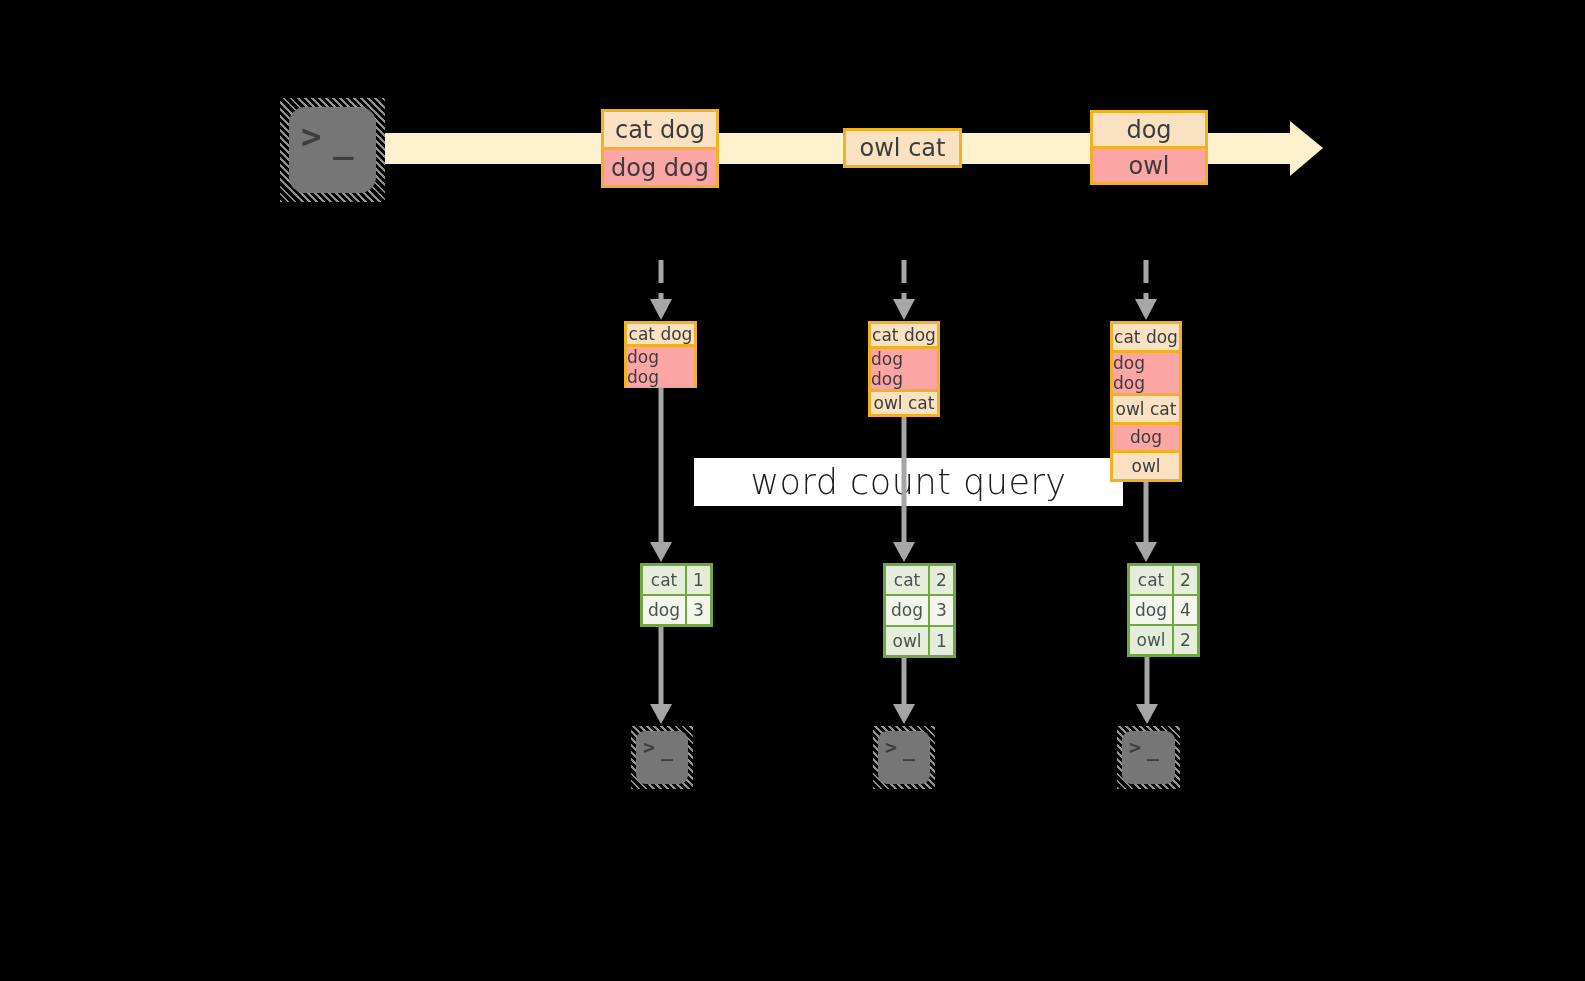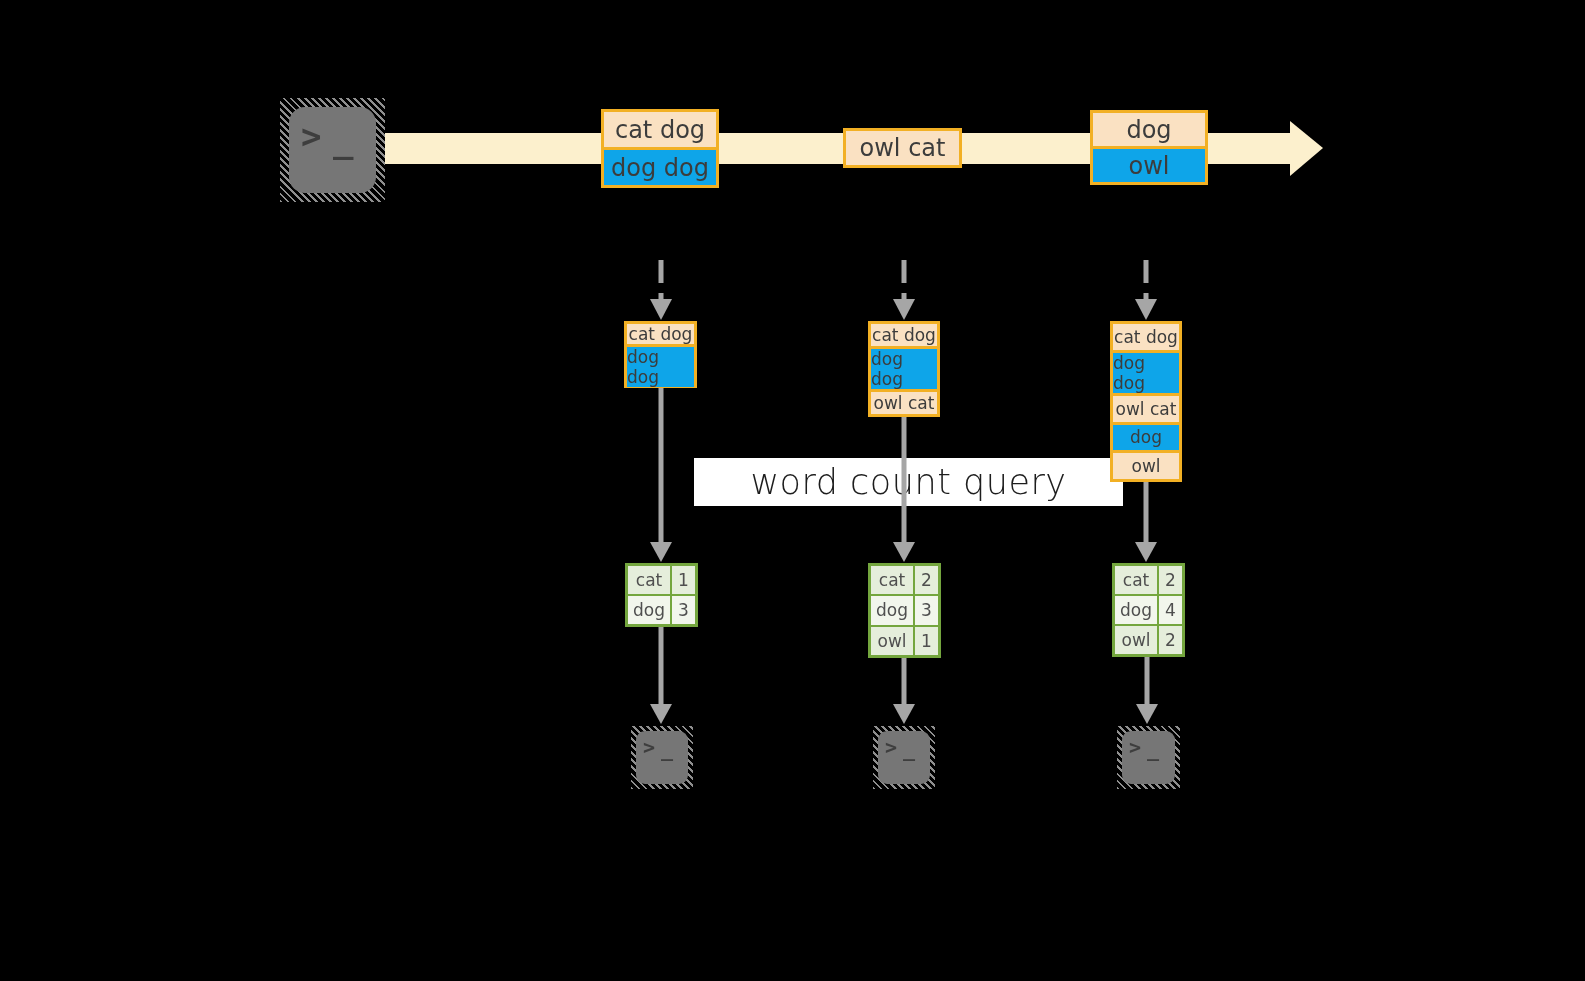--- a/index.html
+++ b/index.html
@@ -14,28 +14,28 @@
   .obox{
     position:absolute;display:flex;flex-direction:column;
     border:3px solid #f2b024;box-sizing:border-box;
   }
   .obox .row{
     flex:1;display:flex;align-items:center;justify-content:center;
     color:#3c3c3c;border-top:3px solid #f2b024;
   }
   .obox .row:first-child{border-top:none;}
   .fa{background:#fae1c2;}
-  .fb{background:#0ea5e9;}
+  .fb{background:#fca5a5;}
   .ev .row{font-size:24px;}
   .mb .row{font-size:17px;}
 
   
   .gtable{
     position:absolute;display:grid;grid-template-columns:1fr 23px;gap:2px;
-    background:#74a63e;border:3px solid #74a63e;box-sizing:border-box;
+    background:#74a63e;border:3px solid #74a63e;box-sizing:border-box;margin-left:15px;
   }
   .gtable .cell{
     display:flex;align-items:center;justify-content:center;
     font-size:17px;color:#4f4f4f;
   }
   .ga{background:#e5eedb;}
   .gb{background:#f2f6ec;}
 
   
   .banner{

